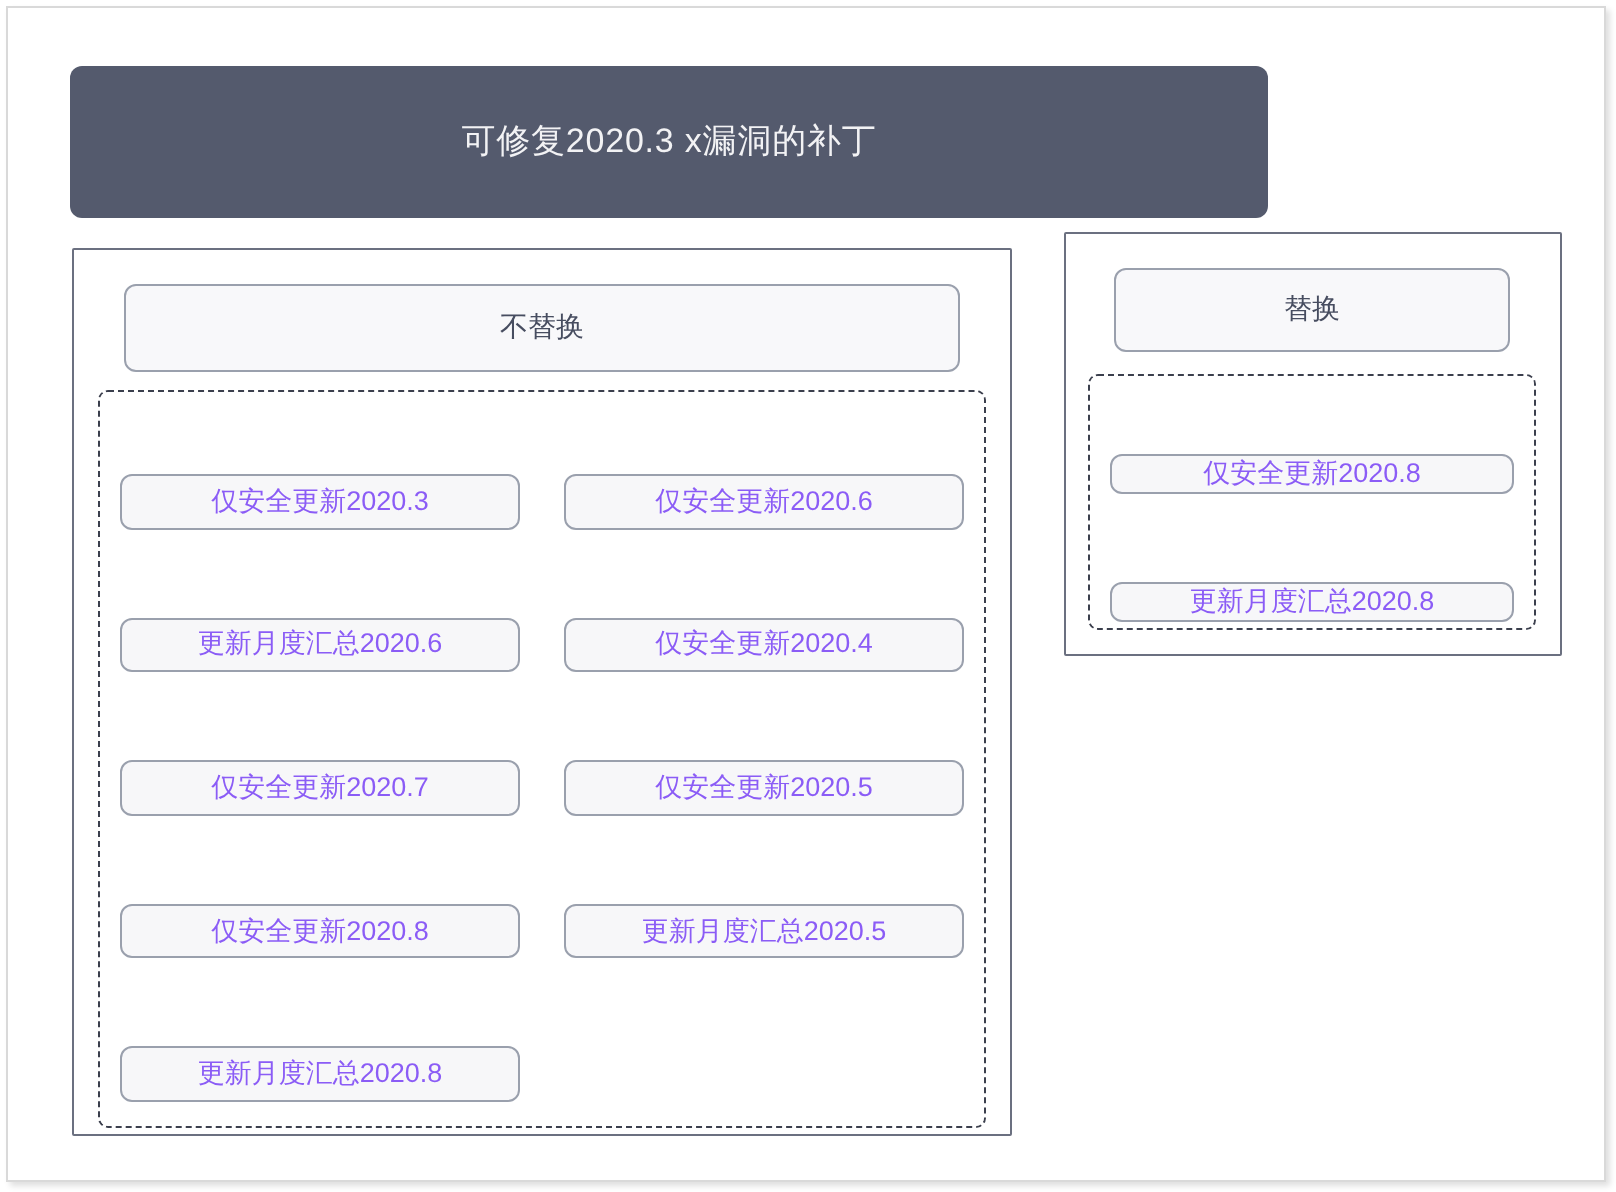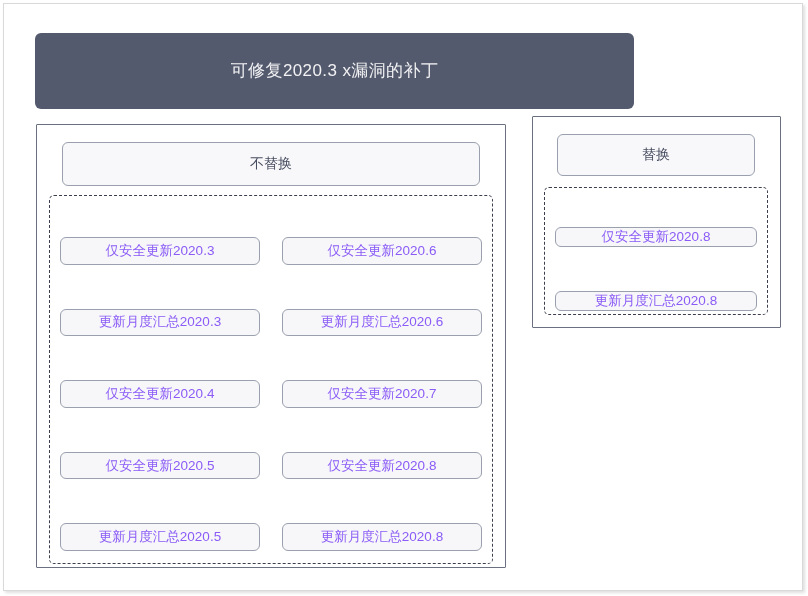--- a/index.html
+++ b/index.html
@@ -164,21 +164,20 @@
   <div class="group-panel" id="panel-no-replace">
 
     <div class="panel-header" id="header-no-replace">
       <span class="panel-header-text">不替换</span>
     </div>
 
     <div class="dashed-box" id="dashed-no-replace">
       <div class="item-grid" id="grid-no-replace">
         <div class="patch-item">仅安全更新2020.3</div>
         <div class="patch-item">仅安全更新2020.6</div>
-        <div class="patch-item">更新月度汇总2020.3</div>
         <div class="patch-item">更新月度汇总2020.6</div>
         <div class="patch-item">仅安全更新2020.4</div>
         <div class="patch-item">仅安全更新2020.7</div>
         <div class="patch-item">仅安全更新2020.5</div>
         <div class="patch-item">仅安全更新2020.8</div>
         <div class="patch-item">更新月度汇总2020.5</div>
         <div class="patch-item">更新月度汇总2020.8</div>
       </div>
     </div>
   </div>

